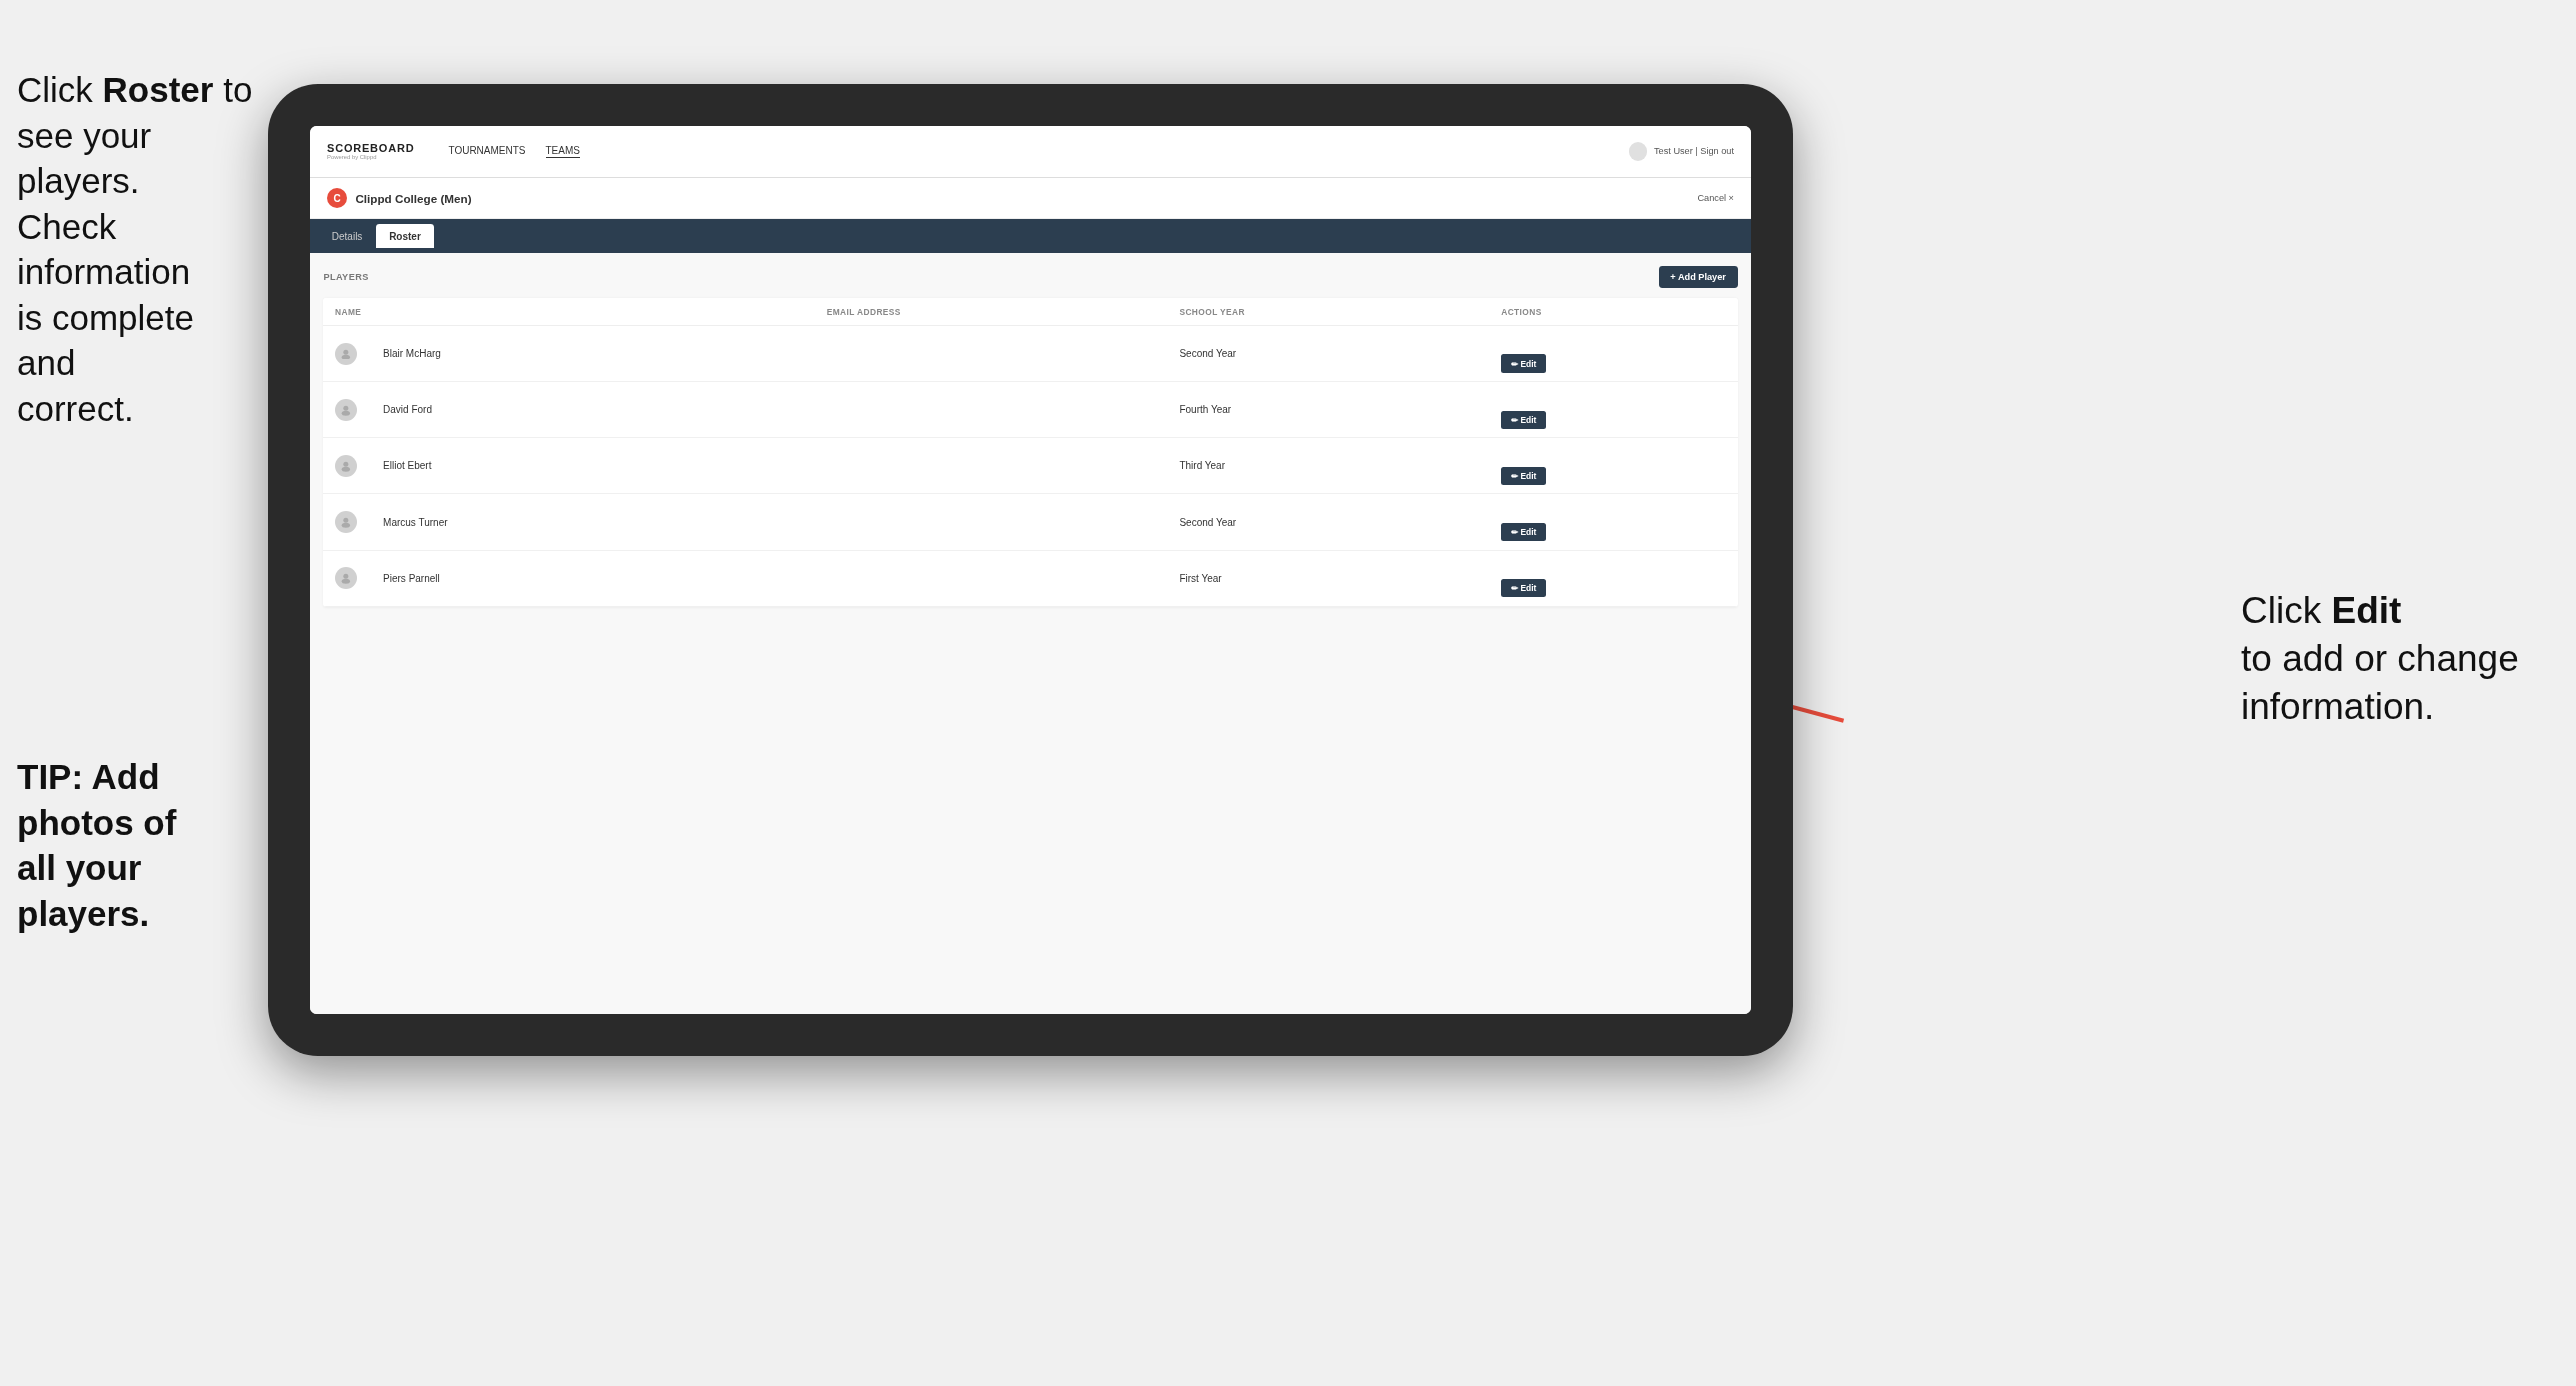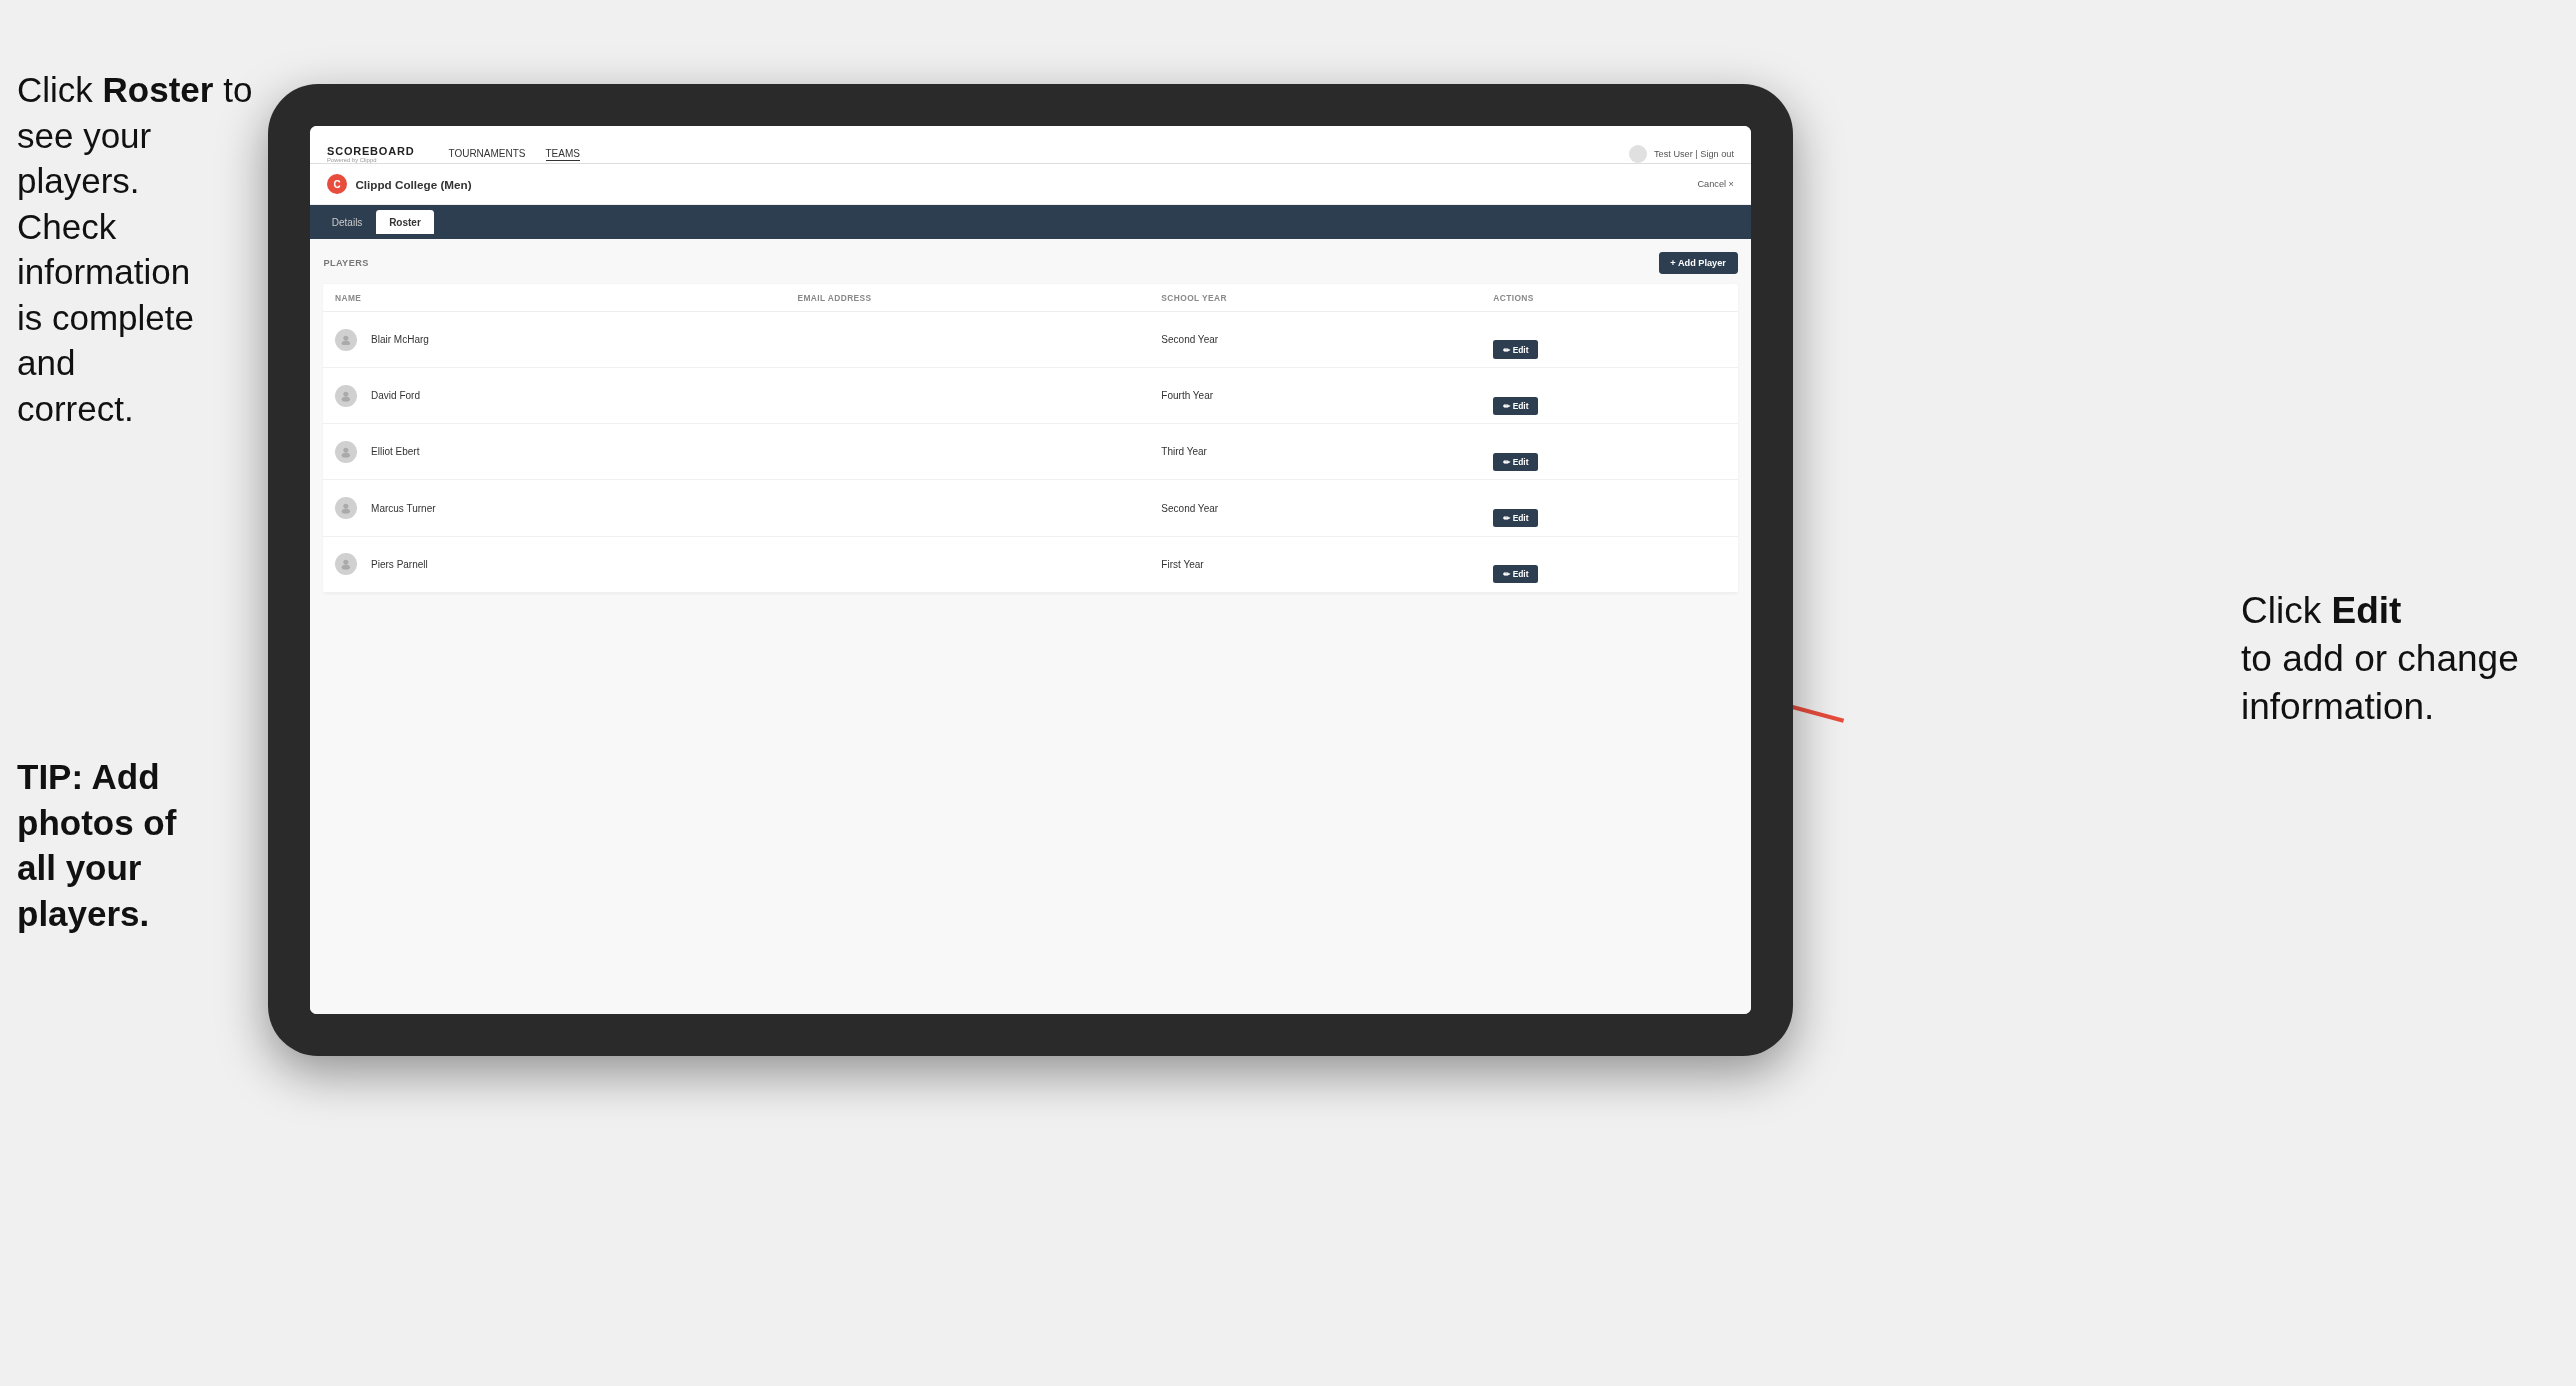--- a/index.html
+++ b/index.html
@@ -71,23 +71,23 @@
       overflow: hidden;
       display: flex;
       flex-direction: column;
     }
 
     
     .app-header {
       background: #fff;
       border-bottom: 0.8px solid #ddd;
       padding: 0 17px;
-      height: 38px;
-      display: flex;
-      align-items: flex-end;
+      height: 52px;
+      display: flex;
+      align-items: center;
       justify-content: space-between;
       flex-shrink: 0;
     }
 
     .logo-area {
       display: flex;
       align-items: center;
       gap: 17px;
     }
 
@@ -271,21 +271,21 @@
     .players-table td {
       padding: 8.4px 11.7px;
       font-size: 10px;
       color: #333;
       border-bottom: 0.8px solid #f0f0f0;
     }
 
     .player-name-cell {
       display: flex;
       align-items: center;
-      gap: 14px;
+      gap: 26px;
     }
 
     .player-avatar {
       width: 22px;
       height: 22px;
       background: #d0d0d0;
       border-radius: 50%;
       display: flex;
       align-items: center;
       justify-content: center;

